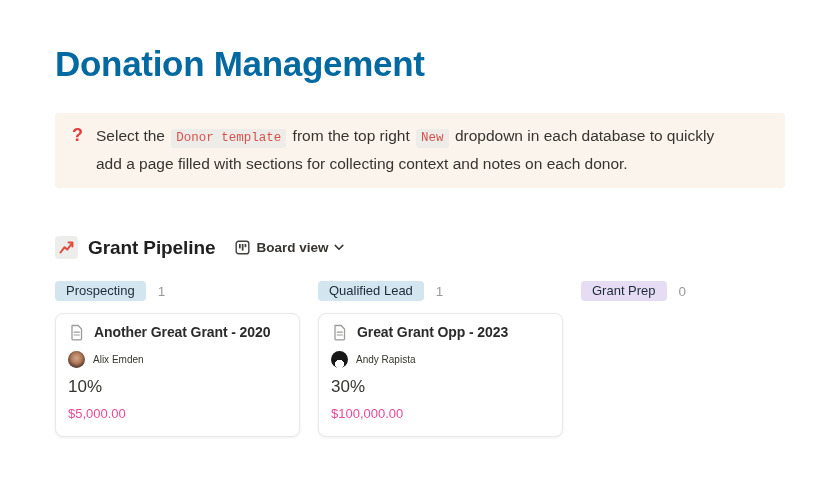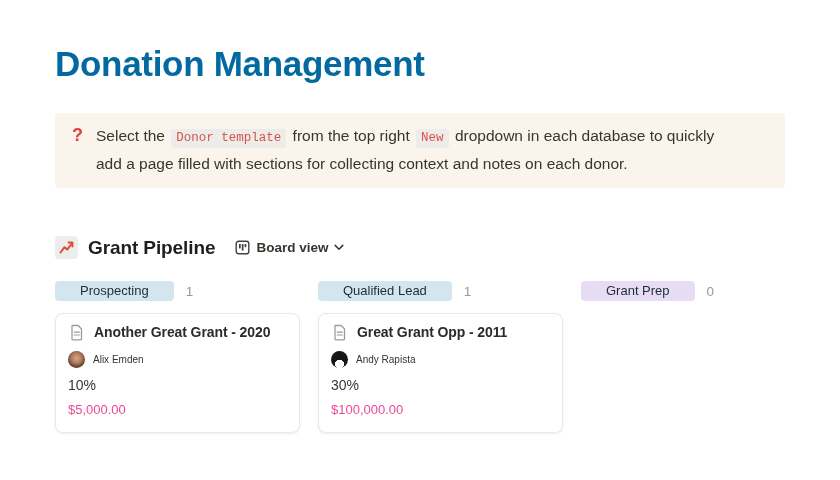--- a/index.html
+++ b/index.html
@@ -62,39 +62,39 @@
     font-size: 13.5px; font-weight: 700; color: #37352F;
     padding: 2px 4px; border-radius: 4px; justify-content: flex-end;
   }
 
   
   .board { display: flex; gap: 18px; }
   .board-column { width: 245px; flex: 0 0 auto; }
   .column-header { display: flex; align-items: center; gap: 12px; margin-bottom: 11px; height: 21px; }
   .column-pill {
     font-size: 13px; line-height: 20px;
-    padding: 0 25px; border-radius: 4px;
+    padding: 0 11px; border-radius: 4px;
     color: #1D2B3A; white-space: nowrap;
   }
   .column-count { font-size: 13.5px; color: #9B9998; }
 
   .board-card {
     background: #ffffff;
     border: 1px solid #E9E9E7;
     border-radius: 8px;
     box-shadow: 0 1px 3px rgba(15,15,15,0.07);
     padding: 10px 12px 15px 12px;
     cursor: pointer;
   }
   .card-row { display: flex; align-items: center; }
   .title-row { gap: 9px; margin-bottom: 10px; }
   .card-title { font-size: 14px; font-weight: 700; color: #2b2b2b; letter-spacing: -0.1px; }
   .person-row { gap: 8px; margin-bottom: 9px; }
   .person-name { font-size: 10px; color: #37352F; }
-  .card-percent { font-size: 14px; margin-bottom: 9px; color: #37352F; }
+  .card-percent { font-size: 17px; margin-bottom: 9px; color: #37352F; }
   .card-amount { font-size: 13px; color: #ec4899; }
 
   .avatar { width: 17px; height: 17px; border-radius: 50%; flex: 0 0 auto; }
   .avatar.photo {
     background: radial-gradient(circle at 50% 42%, #d2a789 0%, #b07a5c 40%, #553a2d 72%, #2e211c 100%);
   }
   .avatar.penguin {
     background-color: #171717;
     background-image: radial-gradient(ellipse 46% 42% at 50% 76%, #ffffff 0 58%, rgba(255,255,255,0) 60%);
   }
@@ -169,21 +169,21 @@
       <span class="column-count">1</span>
     </div>
     <div class="column-cards">
   <div class="board-card">
     <div class="card-row title-row">
       <svg class="doc-icon" width="17" height="17" viewBox="0 0 17 17">
         <path d="M4 1.5 h6.2 L13.5 5 v10 a0.8 0.8 0 0 1 -0.8 0.8 H4.8 A0.8 0.8 0 0 1 4 15 V2.3 A0.8 0.8 0 0 1 4.8 1.5 Z" fill="none" stroke="#9C9B98" stroke-width="1.3" stroke-linejoin="round"></path>
         <line x1="6.2" y1="8.2" x2="11.3" y2="8.2" stroke="#9C9B98" stroke-width="1.2" stroke-linecap="round"></line>
         <line x1="6.2" y1="11" x2="11.3" y2="11" stroke="#9C9B98" stroke-width="1.2" stroke-linecap="round"></line>
       </svg>
-      <span class="card-title">Great Grant Opp - 2011</span>
+      <span class="card-title">Great Grant Opp - 2023</span>
     </div>
     <div class="card-row person-row">
       <span class="avatar penguin"></span>
       <span class="person-name">Andy Rapista</span>
     </div>
     <div class="card-percent">30%</div>
     <div class="card-amount">$100,000.00</div>
   </div>
 </div>
   </div>

